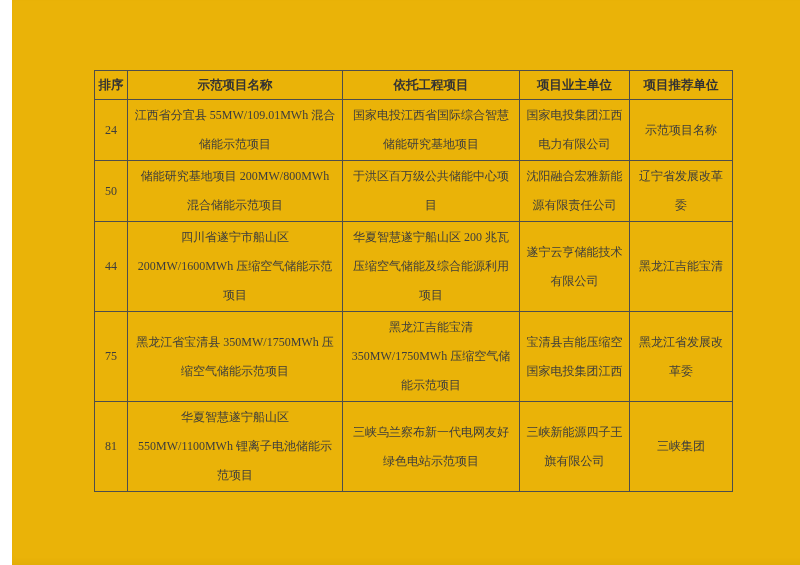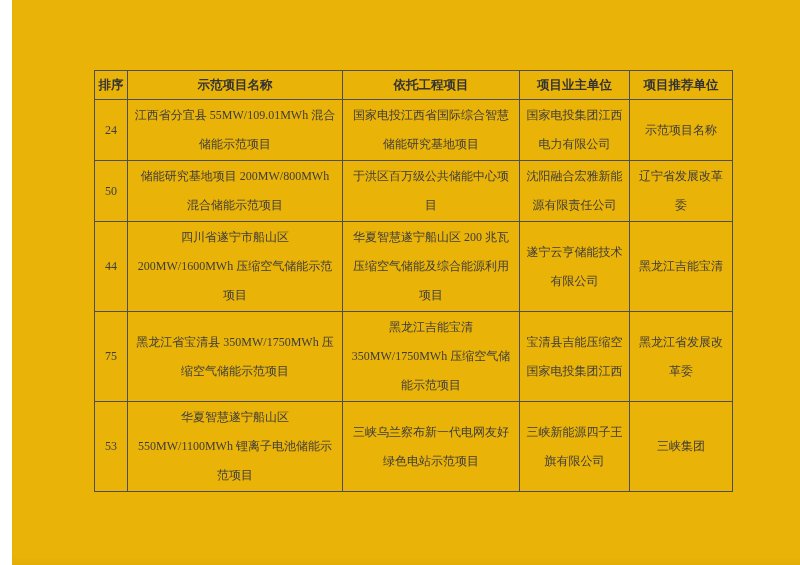--- a/index.html
+++ b/index.html
@@ -125,21 +125,21 @@
 缩空气储能示范项目</td>
           <td>黑龙江吉能宝清
 350MW/1750MWh 压缩空气储
 能示范项目</td>
           <td>宝清县吉能压缩空
 国家电投集团江西</td>
           <td>黑龙江省发展改
 革委</td>
         </tr>
         <tr>
-          <td>53</td>
+          <td>81</td>
           <td>华夏智慧遂宁船山区
 550MW/1100MWh 锂离子电池储能示
 范项目</td>
           <td>三峡乌兰察布新一代电网友好
 绿色电站示范项目</td>
           <td>三峡新能源四子王
 旗有限公司</td>
           <td>三峡集团</td>
         </tr>
       </tbody>

